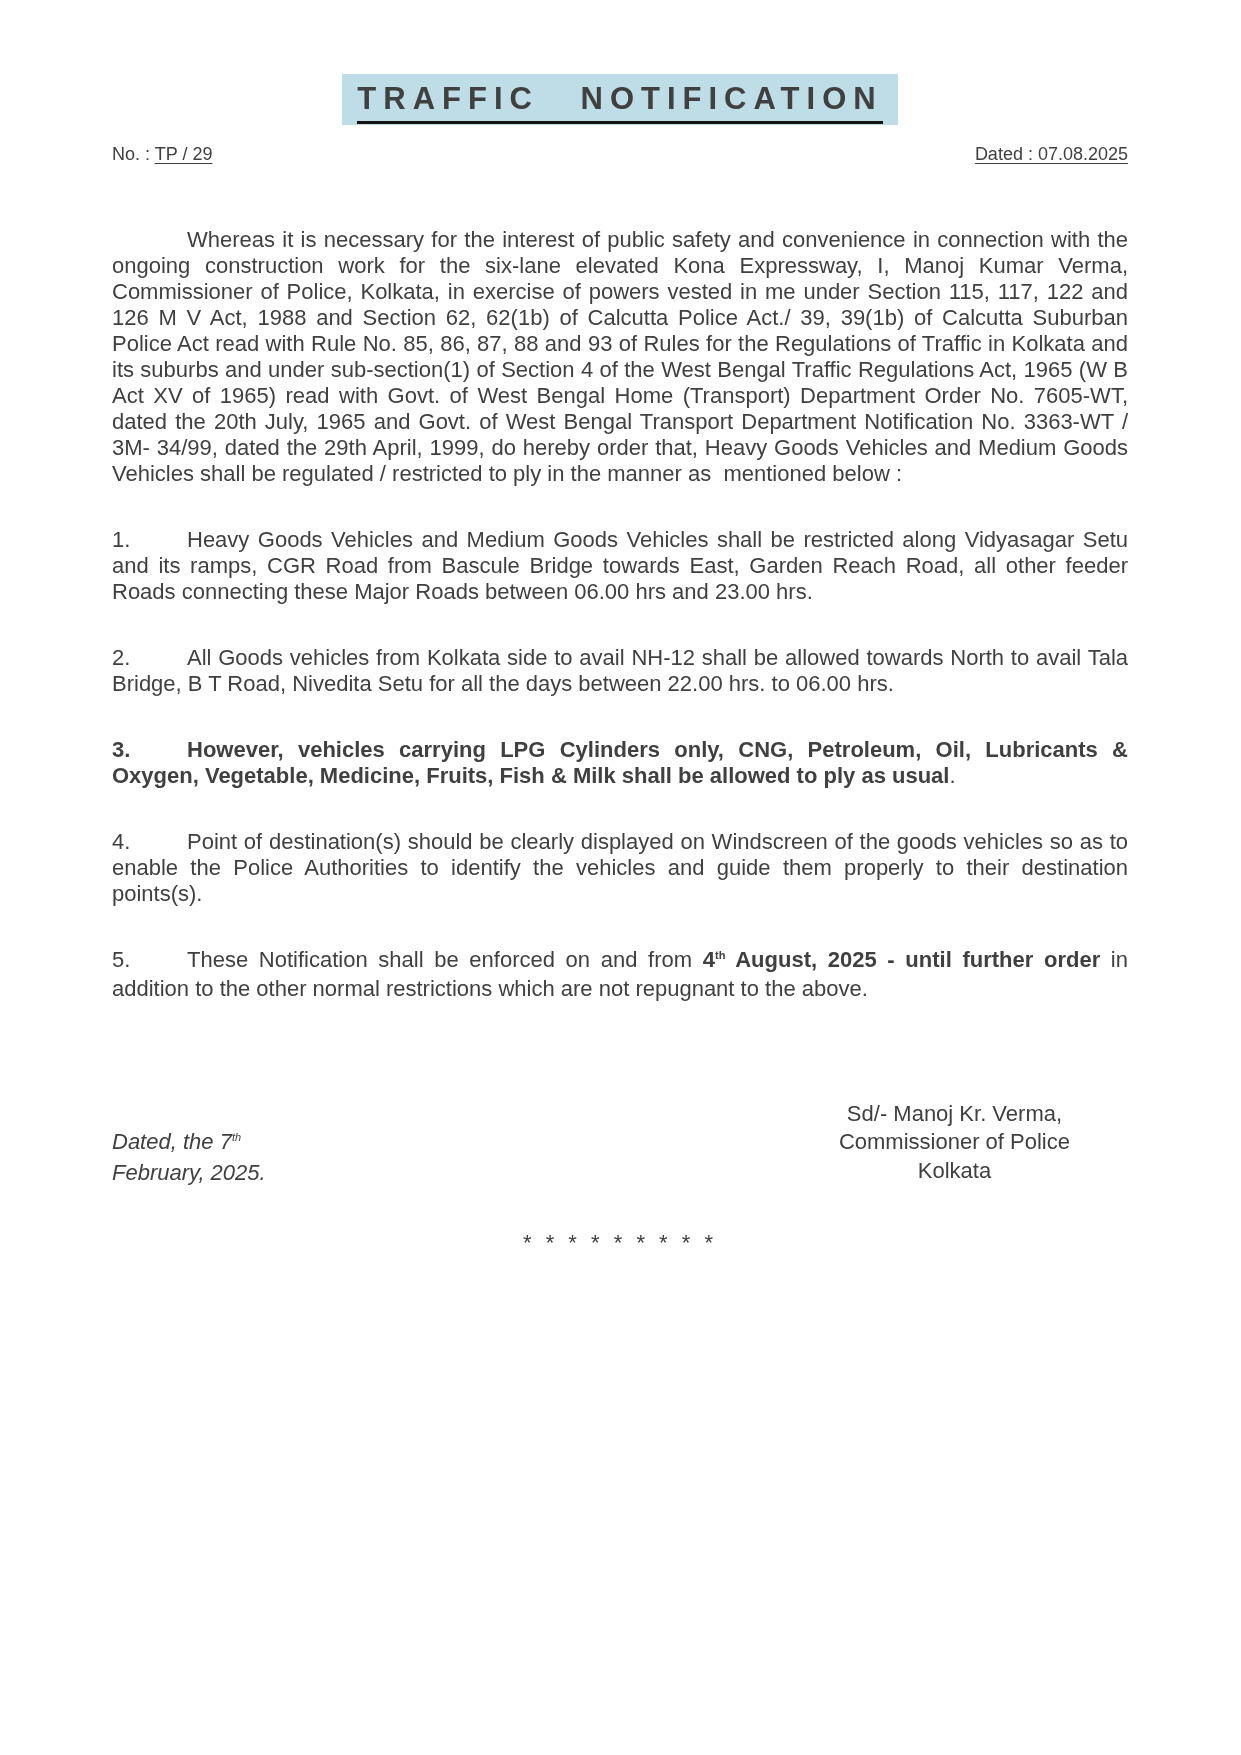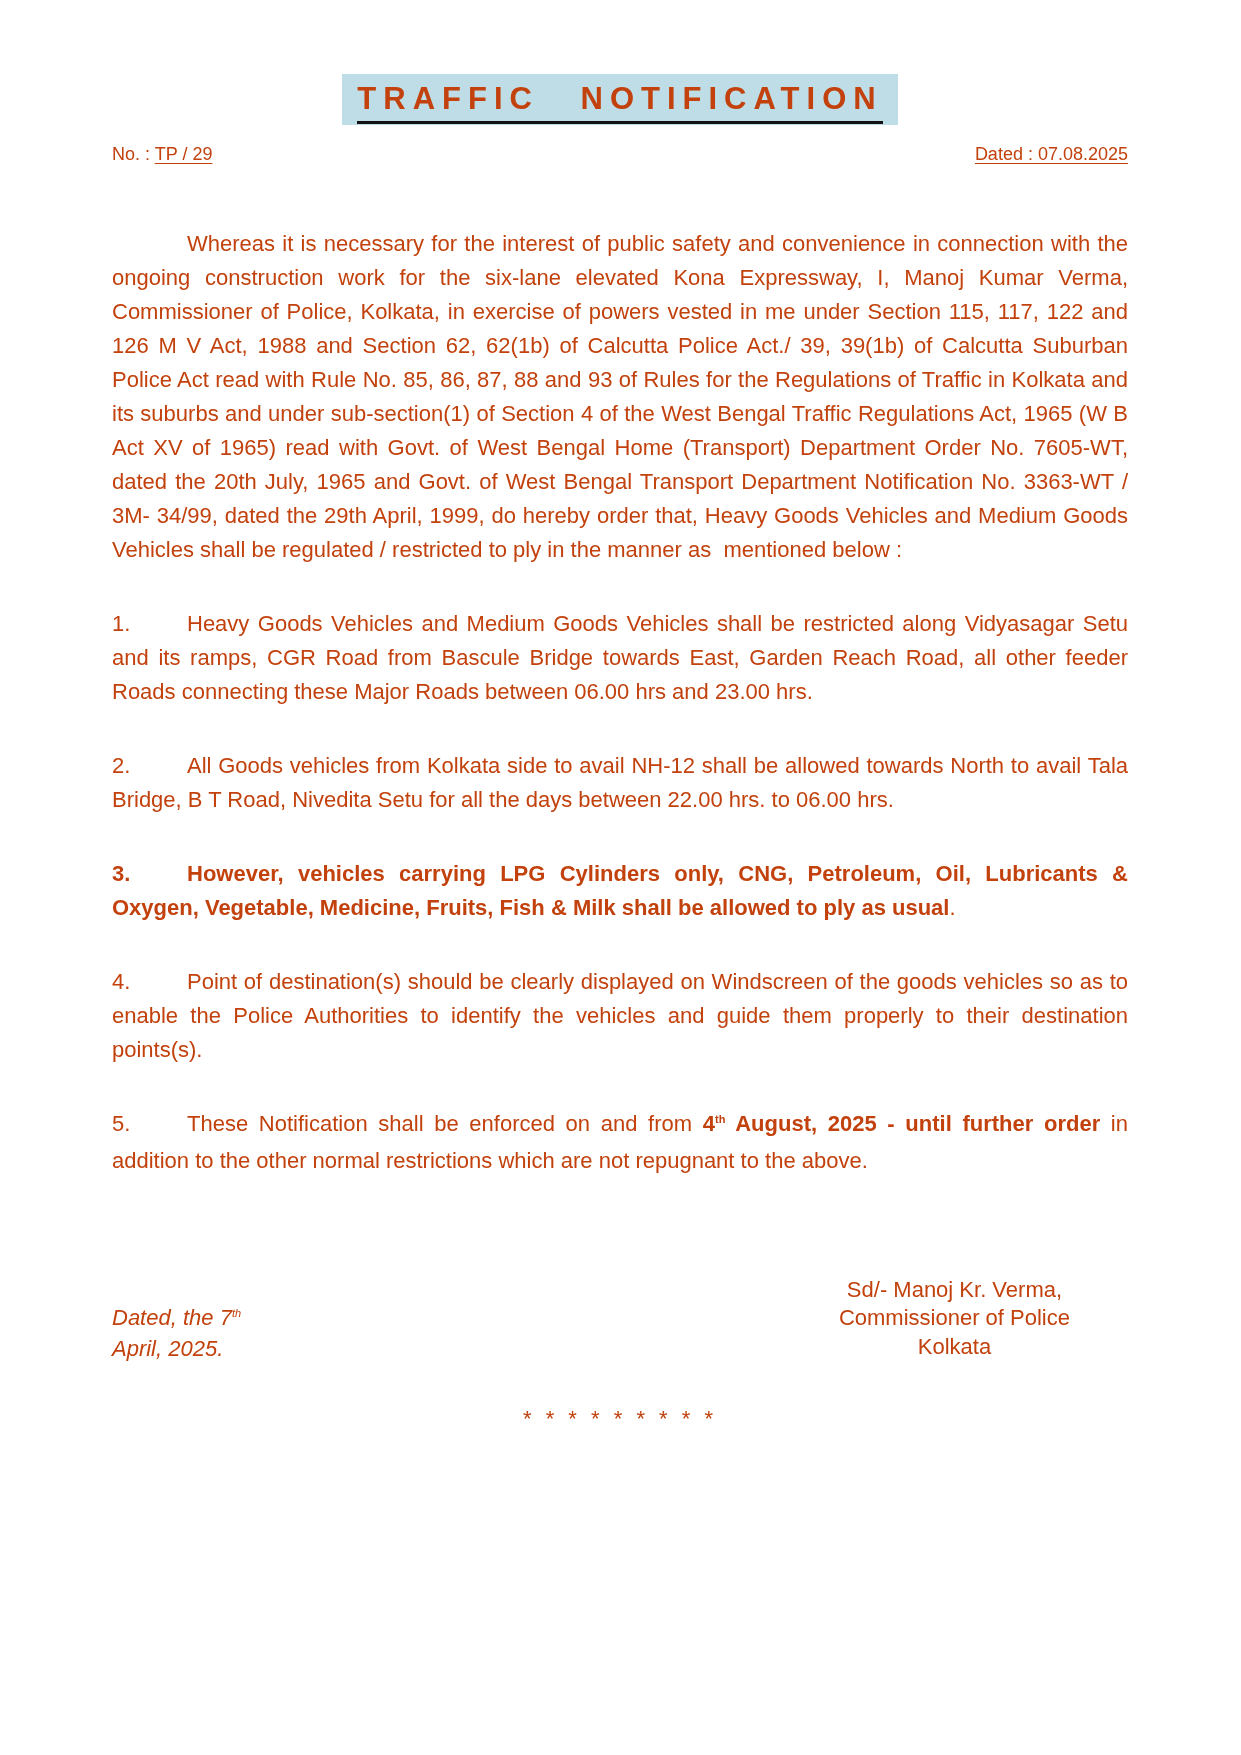--- a/index.html
+++ b/index.html
@@ -6,21 +6,21 @@
     margin: 0;
     padding: 0;
     background: #ffffff;
   }
   .page {
     position: relative;
     width: 1241px;
     height: 1755px;
     background: #ffffff;
     font-family: "Liberation Sans", "DejaVu Sans", sans-serif;
-    color: #c2410c;
+    color: #404040;
     box-sizing: border-box;
     padding: 74px 113px 0 112px;
     overflow: hidden;
   }
   .title-row {
     text-align: center;
     margin-bottom: 16px;
   }
   .title-hl {
     display: inline-block;
@@ -40,21 +40,21 @@
   .meta-row {
     display: flex;
     justify-content: space-between;
     font-size: 18px;
     line-height: 26px;
     margin-top: 12px;
   }
   .u { text-decoration: underline; text-underline-offset: 3px; }
   .body-text {
     font-size: 22px;
-    line-height: 34px;
+    line-height: 26px;
   }
   .preamble {
     margin-top: 60px;
     text-align: justify;
     text-indent: 75px;
     white-space: pre-wrap;
   }
   .item {
     margin-top: 40px;
     text-align: justify;
@@ -115,21 +115,21 @@
 
     <p class="item"><span class="num">4.</span><span>Point of destination(s) should be clearly displayed on Windscreen of the goods vehicles so as to enable the Police Authorities to identify the vehicles and guide them properly to their destination points(s).</span></p>
 
     <p class="item"><span class="num">5.</span><span>These Notification shall be enforced on and from </span><span class="b">4</span><span class="sup b">th</span><span class="b"> August, 2025 - until further order</span><span> in addition to the other normal restrictions which are not repugnant to the above.</span></p>
 
   </div>
 
   <div class="sig-row body-text">
     <div class="sig-left">
       <div><span>Dated, the 7</span><span class="sup">th</span></div>
-      <div>April, 2025.</div>
+      <div>February, 2025.</div>
     </div>
     <div class="sig-right">
       <div>Sd/- Manoj Kr. Verma,</div>
       <div>Commissioner of Police</div>
       <div>Kolkata</div>
     </div>
   </div>
 
   <div class="stars-row">* * * * * * * * *</div>
 

